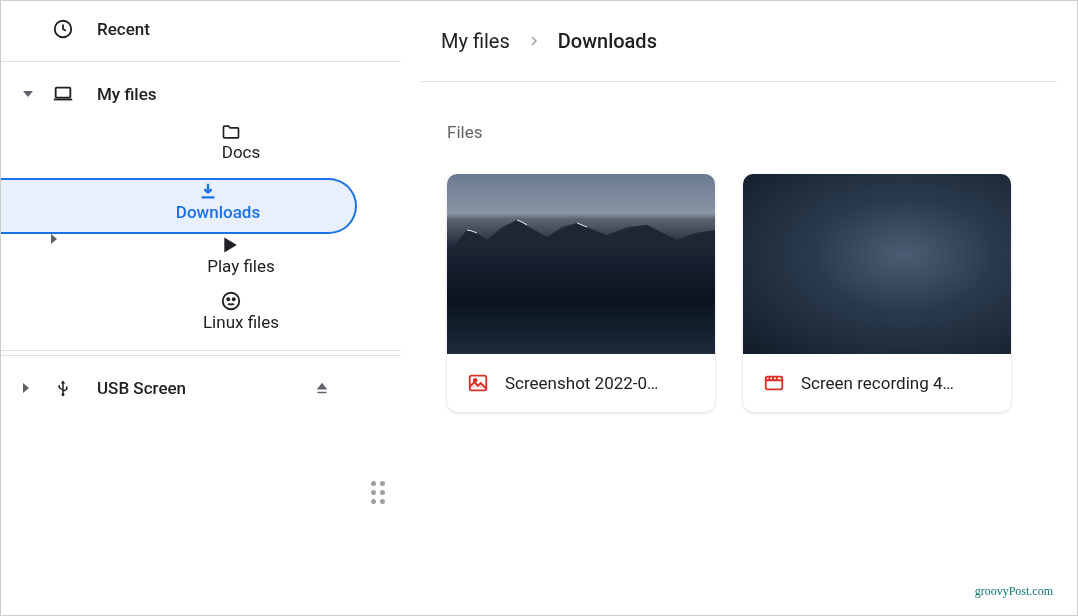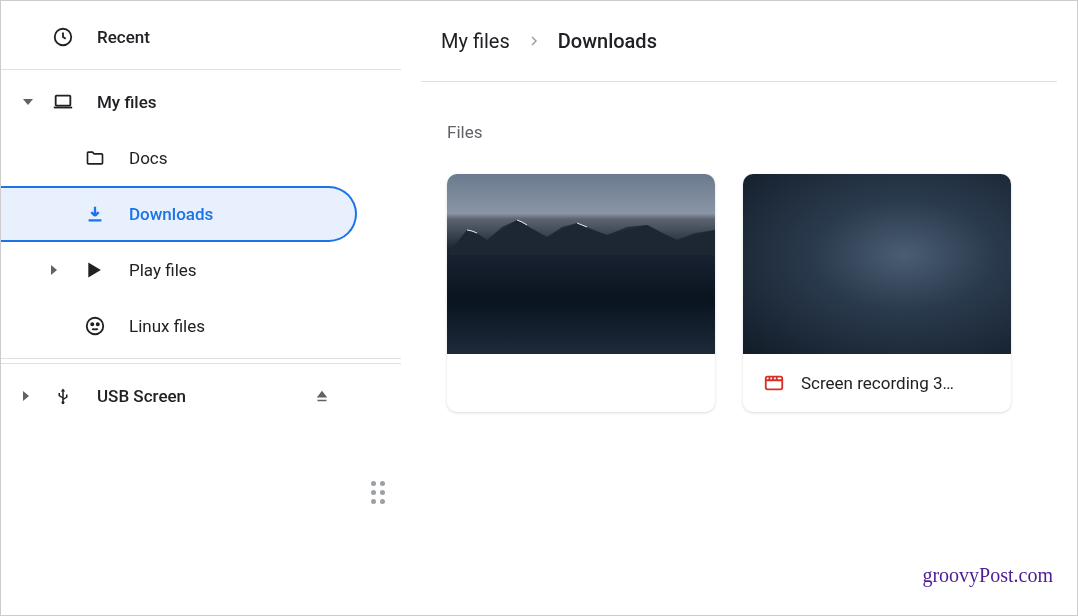--- a/index.html
+++ b/index.html
@@ -9,34 +9,34 @@
       height: 616px;
       background: #fff;
       border: 1px solid #ccc;
       position: relative;
       overflow: hidden;
     }
     .container { display: flex; height: 100%; }
     .sidebar {
       width: 400px;
       border-right: none;
-      padding-top: 8px;
+      padding-top: 0;
       position: relative;
     }
     .sidebar-row {
       display: flex;
       align-items: center;
       height: 56px;
       padding-left: 48px;
       cursor: pointer;
       font-size: 17px;
       color: #202124;
       position: relative;
     }
-    .sidebar-row.nested { padding-left: 80px; }
+    .sidebar-row.nested { padding-left: 80px; flex-direction: column; }
     .sidebar-row .chev {
       position: absolute;
       left: 22px;
       width: 0; height: 0;
     }
     .chev.down {
       border-left: 5px solid transparent;
       border-right: 5px solid transparent;
       border-top: 6px solid #5f6368;
     }
@@ -150,25 +150,25 @@
     }
     .file-label .fname {
       color: #202124;
       font-size: 17px;
       white-space: nowrap;
       overflow: hidden;
       text-overflow: ellipsis;
     }
     .watermark {
       position: absolute;
-      bottom: 28px;
+      bottom: 16px;
       right: 24px;
-      color: #4c1d95;
+      color: #0f766e;
       font-family: Georgia, serif;
-      font-size: 20px;
+      font-size: 12px;
     }
     svg { display: block; }
   </style>
 </head>
 <body>
 
 <div class="container">
   <div class="sidebar">
 
     <div class="sidebar-row bold">
@@ -280,33 +280,43 @@
 
     <div class="files-grid">
 
       <div class="file-card">
         <div class="thumb">
           <svg class="mountains" viewBox="0 0 268 40" preserveAspectRatio="none">
               <path d="M0 40 L20 15 L40 25 L70 5 L100 22 L130 8 L160 20 L200 10 L230 25 L268 15 L268 40 Z" fill="#2a3240"></path>
               <path d="M0 40 L20 15 L30 18 L40 25 L55 12 L70 5 L85 14 L100 22 L115 12 L130 8 L145 15 L160 20 L180 12 L200 10 L215 18 L230 25 L248 18 L268 15 L268 40 Z" fill="#1a2430" opacity="0.8"></path>
               <path d="M20 15 L25 16 L30 18 M70 5 L75 7 L80 10 M130 8 L135 10 L140 12" stroke="#e8e8e8" stroke-width="1" fill="none"></path>
             </svg>
+        </div>
+        <div class="file-label">
+          <span>
+            <svg width="22" height="22" viewBox="0 0 24 24" fill="none" stroke="#d93025" stroke-width="2">
+                <rect x="3" y="4" width="18" height="16" rx="2"></rect>
+                <path d="M3 16l5-5 4 4 3-3 6 6" fill="#d93025" fill-opacity="0.2"></path>
+                <circle cx="9" cy="9" r="1.5" fill="#d93025"></circle>
+              </svg>
+          </span>
+          <span class="fname">Screenshot 2022-0…</span>
         </div>
       </div>
 
       <div class="file-card">
         <div class="thumb water"></div>
         <div class="file-label">
           <span>
             <svg width="22" height="22" viewBox="0 0 24 24" fill="none" stroke="#d93025" stroke-width="2">
                 <rect x="3" y="5" width="18" height="14" rx="2"></rect>
                 <path d="M3 9h18M7 5v4M11 5v4M15 5v4"></path>
               </svg>
           </span>
-          <span class="fname">Screen recording 3…</span>
+          <span class="fname">Screen recording 4…</span>
         </div>
       </div>
 
     </div>
   </div>
 </div>
 
 <div class="watermark">groovyPost.com</div>
 
 </body></html>

